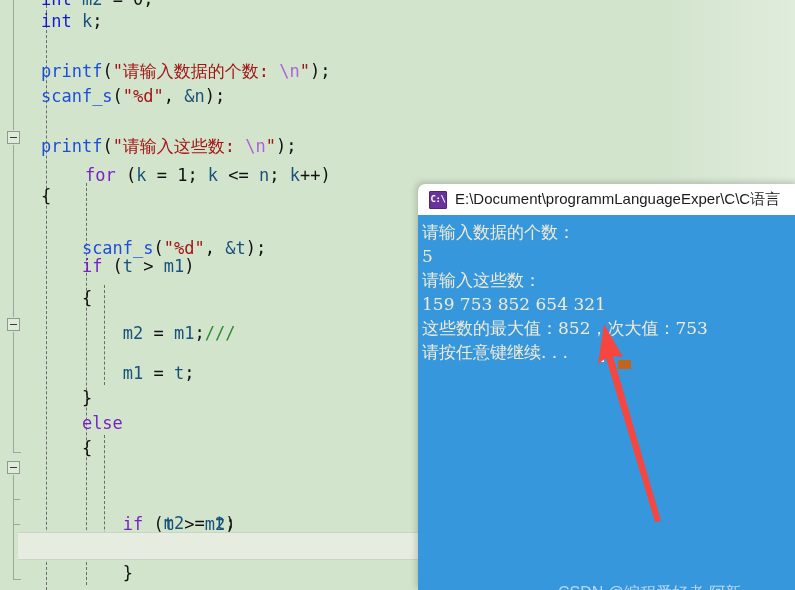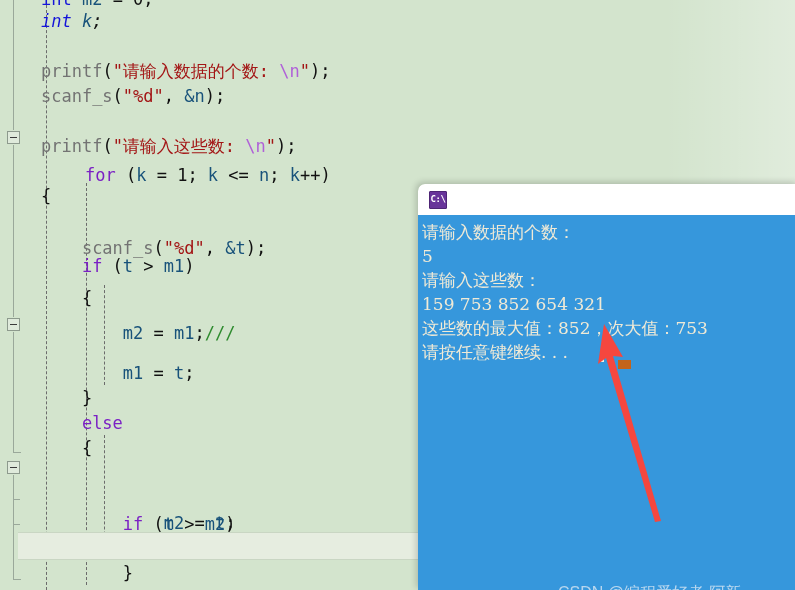--- a/index.html
+++ b/index.html
@@ -86,21 +86,21 @@
     left: 0;
     height: 26px;
     line-height: 26px;
     white-space: pre;
     font-family: "DejaVu Sans Mono", monospace;
     font-size: 17px;
     color: #1a1a1a;
   }
   .kw   { color: #7b21c4; }           
   .typ  { color: #1515d9; }           
-  .fn   { color: #737373; }           
+  .fn   { color: #1d4ed8; }           
   .str  { color: #a31515; }           
   .esc  { color: #b060d8; }           
   .num  { color: #111111; }
   .var  { color: #18527a; }           
   .cmt  { color: #2e8b2e; }           
   .pn   { color: #111111; }           
 
   
   .guide {
     position: absolute;
@@ -244,21 +244,21 @@
 
     <div class="guide" style="left:46px;  top:0px;   height:590px;"></div>
     <div class="guide" style="left:86px;  top:183px; height:402px;"></div>
     <div class="guide" style="left:104px; top:285px; height:100px;"></div>
     <div class="guide" style="left:104px; top:435px; height:125px;"></div>
 
     <div id="current-line" style="top:532px;"></div>
 
     <div id="code">
         <div class="cl" style="top: -14px;"><span class="pn">    </span><span class="typ">int</span><span class="var"> m2 </span><span class="pn">= </span><span class="num">0</span><span class="pn">;</span></div>
-        <div class="cl" style="top: 8px; font-style: italic;"><span class="pn">    </span><span class="typ">int</span><span class="var"> k</span><span class="pn">;</span></div>
+        <div class="cl" style="top: 8px;"><span class="pn">    </span><span class="typ">int</span><span class="var"> k</span><span class="pn">;</span></div>
         <div class="cl" style="top: 58px;"><span class="pn">    </span><span class="fn">printf</span><span class="pn">(</span><span class="str">"请输入数据的个数: </span><span class="esc">\n</span><span class="str">"</span><span class="pn">);</span></div>
         <div class="cl" style="top: 83px;"><span class="pn">    </span><span class="fn">scanf_s</span><span class="pn">(</span><span class="str">"</span><span class="str">%d</span><span class="str">"</span><span class="pn">, </span><span class="var">&amp;n</span><span class="pn">);</span></div>
         <div class="cl" style="top: 133px;"><span class="pn">    </span><span class="fn">printf</span><span class="pn">(</span><span class="str">"请输入这些数: </span><span class="esc">\n</span><span class="str">"</span><span class="pn">);</span></div>
         <div class="cl" style="top: 162px; padding-left: 44px;"><span class="pn">    </span><span class="kw">for</span><span class="pn"> (</span><span class="var">k </span><span class="pn">= </span><span class="num">1</span><span class="pn">; </span><span class="var">k </span><span class="pn">&lt;= </span><span class="var">n</span><span class="pn">; </span><span class="var">k</span><span class="pn">++)</span></div>
         <div class="cl" style="top: 183px;"><span class="pn">    {</span></div>
         <div class="cl" style="top: 235px;"><span class="pn">        </span><span class="fn">scanf_s</span><span class="pn">(</span><span class="str">"</span><span class="str">%d</span><span class="str">"</span><span class="pn">, </span><span class="var">&amp;t</span><span class="pn">);</span></div>
         <div class="cl" style="top: 253px;"><span class="pn">        </span><span class="kw">if</span><span class="pn"> (</span><span class="var">t </span><span class="pn">&gt; </span><span class="var">m1</span><span class="pn">)</span></div>
         <div class="cl" style="top: 285px;"><span class="pn">        {</span></div>
         <div class="cl" style="top: 320px;"><span class="pn">            </span><span class="var">m2 </span><span class="pn">= </span><span class="var">m1</span><span class="pn">;</span><span class="cmt">///</span></div>
         <div class="cl" style="top: 360px;"><span class="pn">            </span><span class="var">m1 </span><span class="pn">= </span><span class="var">t</span><span class="pn">;</span></div>
@@ -273,20 +273,21 @@
 
     <div id="editor-shade"></div>
   </div>
 
   <div id="console-window">
 
     <div id="console-titlebar">
       <span id="console-icon">
         <span>C:\</span>
       </span>
+      <span id="console-title-text">E:\Document\programmLanguageExper\C\C语言</span>
     </div>
 
     <div id="console-body">
       <div id="console-lines">
           <div class="console-line">请输入数据的个数：</div>
           <div class="console-line">5</div>
           <div class="console-line">请输入这些数：</div>
           <div class="console-line">159 753 852 654 321</div>
           <div class="console-line">这些数的最大值：852，次大值：753</div>
           <div class="console-line">请按任意键继续. . .</div>

